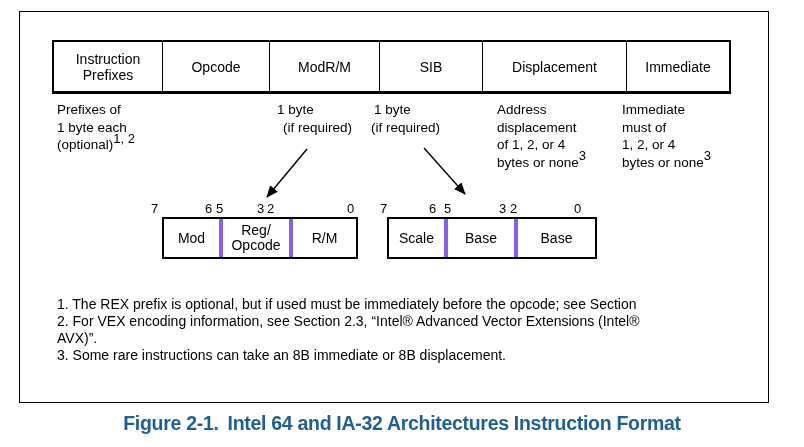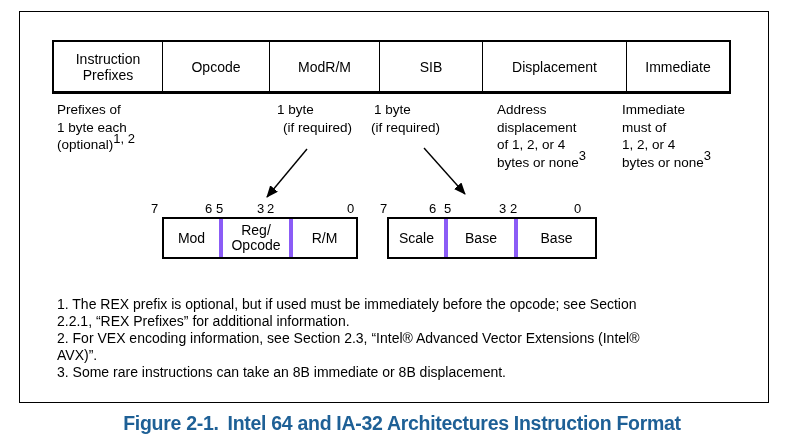--- a/index.html
+++ b/index.html
@@ -159,21 +159,20 @@
     <div class="byte-cell" style="width:70px">
       <span>Base</span>
     </div>
     <div class="byte-cell" style="flex:1">
       <span>Base</span>
     </div>
   </div>
 
   <div class="footnotes">
     <div>1. The REX prefix is optional, but if used must be immediately before the opcode; see Section</div>
-    <div>2.2.1, “REX Prefixes” for additional information.</div>
     <div>2. For VEX encoding information, see Section 2.3, “Intel® Advanced Vector Extensions (Intel®</div>
     <div>AVX)”.</div>
     <div>3. Some rare instructions can take an 8B immediate or 8B displacement.</div>
   </div>
 
   <div class="caption" id="caption" style="color: rgb(30, 96, 150);">
     <span class="cap-label">Figure 2-1.</span><span class="cap-title">Intel 64 and IA-32 Architectures Instruction Format</span>
   </div>
 
 </div>

